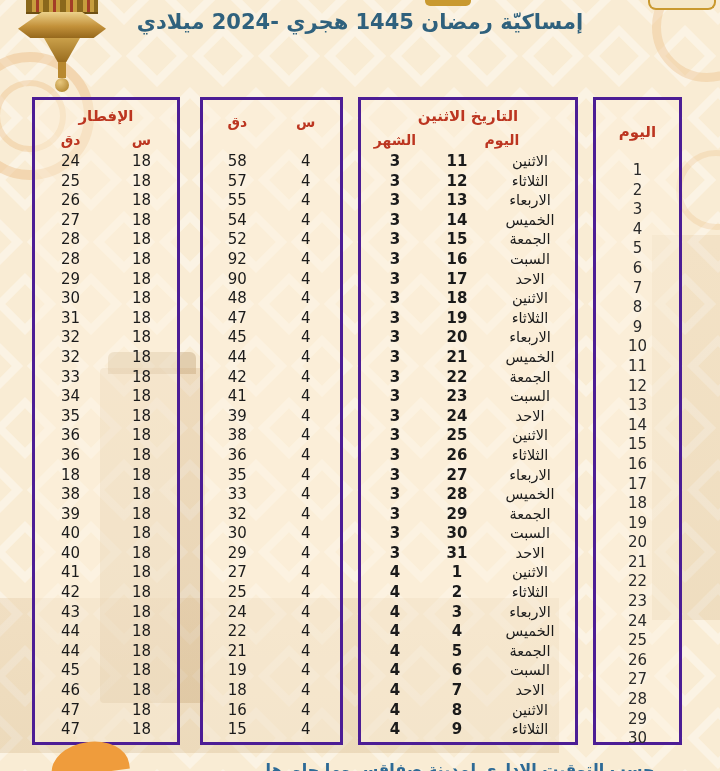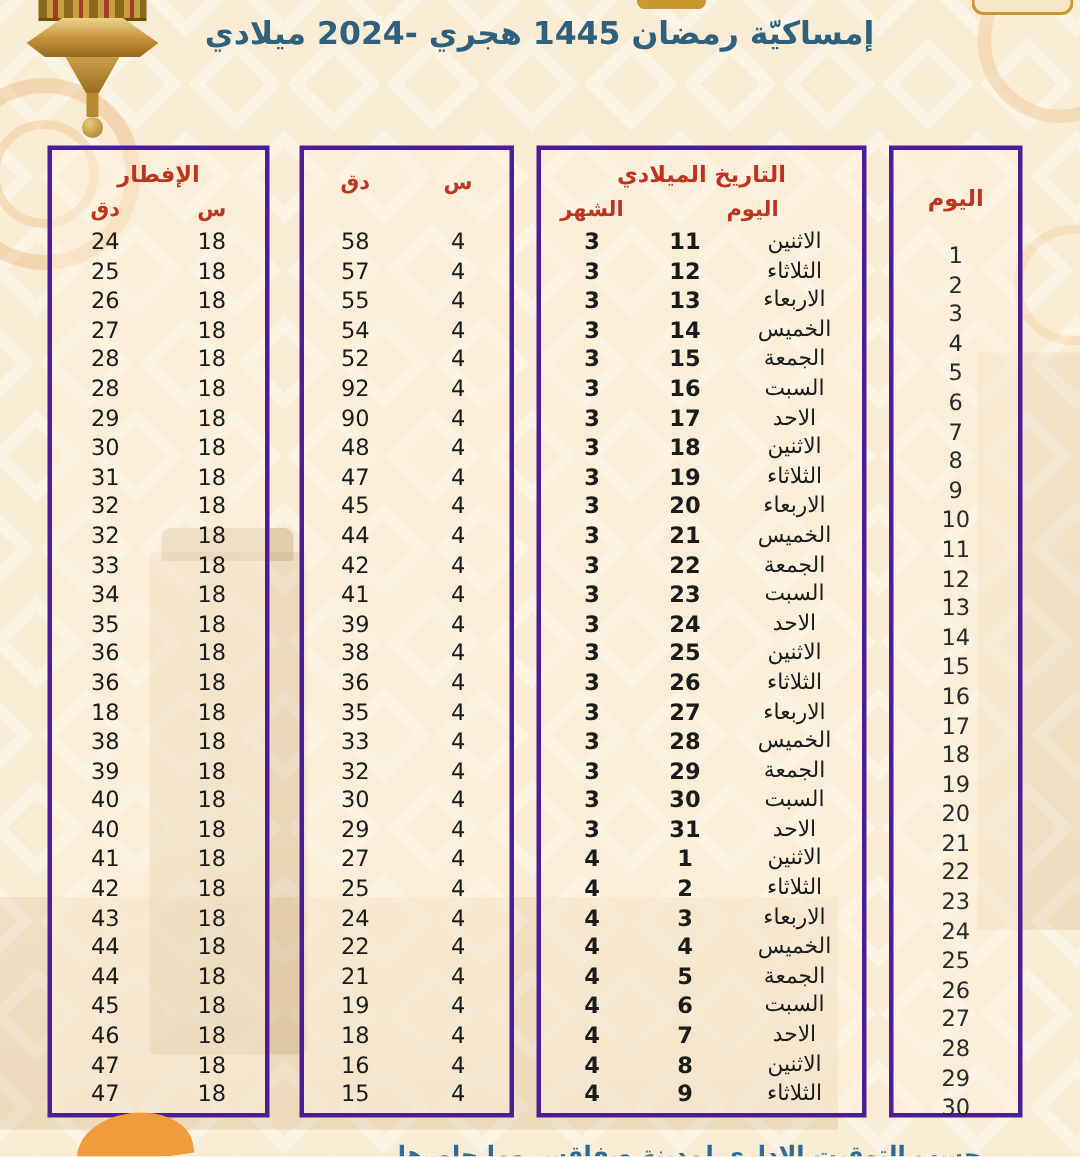--- a/index.html
+++ b/index.html
@@ -416,21 +416,21 @@
         <div class="cell">18</div>
         <div class="cell">4</div>
         <div class="cell">16</div>
         <div class="cell">4</div>
         <div class="cell">15</div>
       </div>
   </div>
 
   <div class="tbl tbl-date">
     <div class="tbl-head">
-      <div class="tbl-title">التاريخ الميلادي</div>
+      <div class="tbl-title">التاريخ الاثنين</div>
       <div class="sub date-cols">
         <div class="span2">اليوم</div>
         <div>الشهر</div>
       </div>
     </div>
     <div class="body date-cols">
         <div class="cell name">الاثنين</div>
         <div class="cell b">11</div>
         <div class="cell b">3</div>
         <div class="cell name">الثلاثاء</div>

